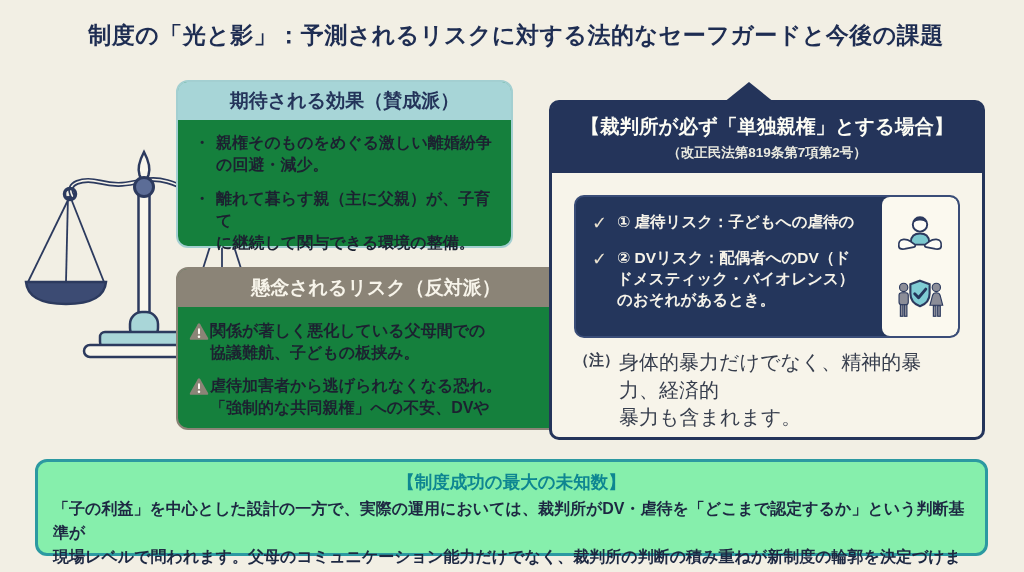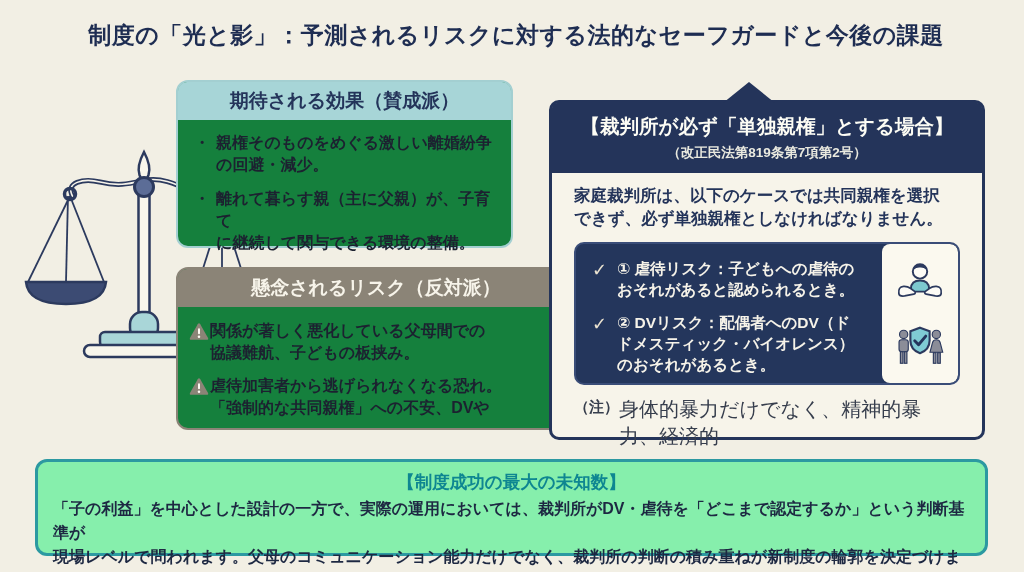--- a/index.html
+++ b/index.html
@@ -144,31 +144,26 @@
     </div>
   </section>
 
   <section class="box court">
     <div class="pointer"></div>
     <header class="court-header">
       <div class="court-title">【裁判所が必ず「単独親権」とする場合】</div>
       <div class="court-subtitle">（改正民法第819条第7項第2号）</div>
     </header>
     <div class="court-body">
-      <div class="lead">
-        <div>家庭裁判所は、以下のケースでは共同親権を選択</div>
-        <div>できず、必ず単独親権としなければなりません。</div>
-      </div>
       <div class="inner">
         <div class="checks">
           <div class="check-row">
             <span class="check">✓</span>
             <div class="lines">
               <div>① 虐待リスク：子どもへの虐待の</div>
-              <div>おそれがあると認められるとき。</div>
             </div>
           </div>
           <div class="check-row">
             <span class="check">✓</span>
             <div class="lines">
               <div>② DVリスク：配偶者へのDV（ド</div>
               <div>ドメスティック・バイオレンス）</div>
               <div>のおそれがあるとき。</div>
             </div>
           </div>
@@ -194,20 +189,21 @@
             </g>
             <path d="M28 8 l10 3.8 v9.4 q0 9.6 -10 13.3 q-10 -3.7 -10 -13.3 v-9.4 z" fill="#7fccd4" stroke="#2c3a5e" stroke-width="2.2"></path>
             <path d="M22.5 21.5 l4 4.2 l7.5 -9" stroke="#24365c" stroke-width="3" fill="none" stroke-linecap="round" stroke-linejoin="round"></path>
           </svg>
         </div>
       </div>
       <div class="note">
         <span>（注）</span>
         <div class="lines">
           <div>身体的暴力だけでなく、精神的暴力、経済的</div>
+          <div>暴力も含まれます。</div>
         </div>
       </div>
     </div>
   </section>
 
   <section class="box unknown">
     <div class="unknown-title">【制度成功の最大の未知数】</div>
     <div class="unknown-body">
       <div>「子の利益」を中心とした設計の一方で、実際の運用においては、裁判所がDV・虐待を「どこまで認定するか」という判断基準が</div>
       <div>現場レベルで問われます。父母のコミュニケーション能力だけでなく、裁判所の判断の積み重ねが新制度の輪郭を決定づけます。</div>

